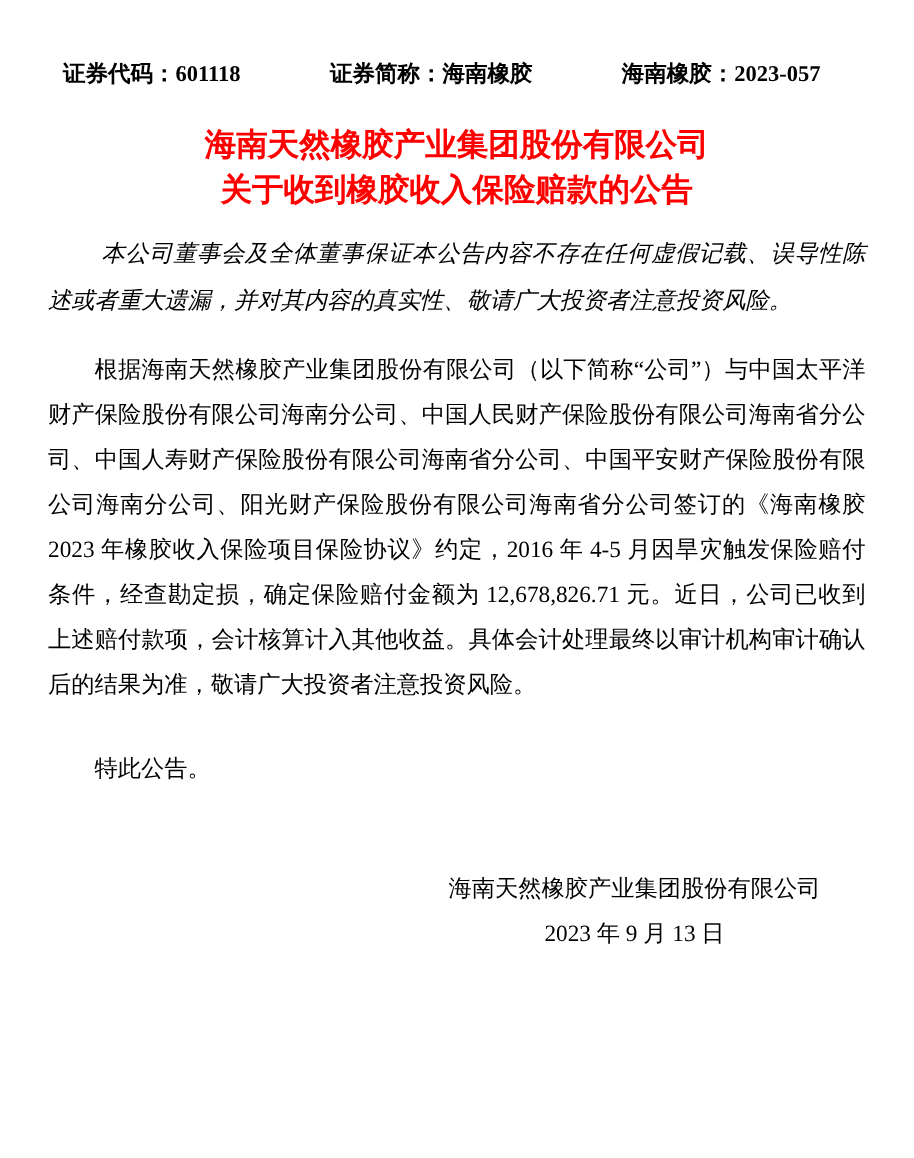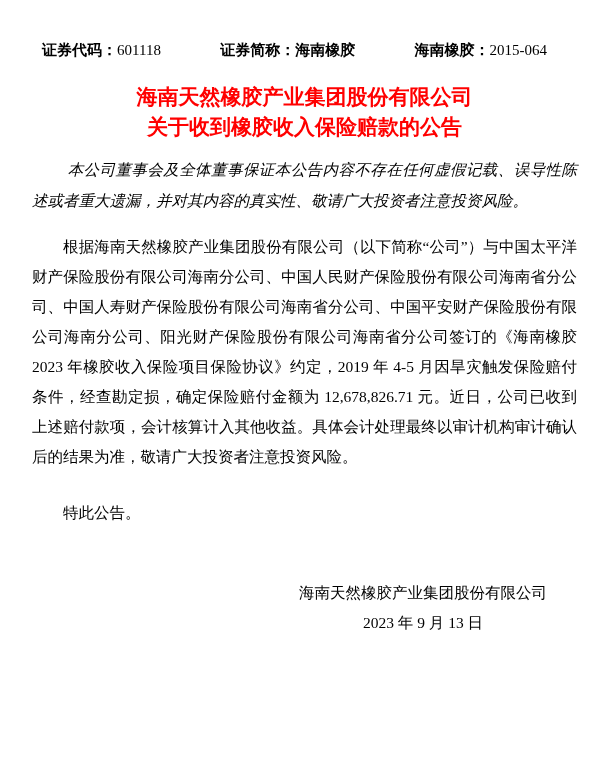--- a/index.html
+++ b/index.html
@@ -22,21 +22,21 @@
     justify-content: space-between;
     margin: 40px 62px 0 42px;
     font-family: "Liberation Sans", "DejaVu Sans", sans-serif;
     font-weight: bold;
     font-size: 15px;
     line-height: 20px;
     white-space: nowrap;
   }
   .hdr-val {
     font-family: "Liberation Serif", "DejaVu Serif", serif;
-    font-weight: normal;
+    font-weight: bold;
   }
   
   .doc-title {
     text-align: center;
     color: #ff0000;
     font-family: "Liberation Sans", "DejaVu Sans", sans-serif;
     font-weight: bold;
     font-size: 21px;
     line-height: 30px;
     margin: 0;
@@ -87,31 +87,31 @@
   }
 </style>
 </head>
 <body>
 
 <div class="page">
 
   <div class="header-row">
     <span class="hdr-item"><span>证券代码：</span><span class="hdr-val">601118</span></span>
     <span class="hdr-item"><span>证券简称：</span><span>海南橡胶</span></span>
-    <span class="hdr-item"><span>海南橡胶：</span><span class="hdr-val">2015-064</span></span>
+    <span class="hdr-item"><span>海南橡胶：</span><span class="hdr-val">2023-057</span></span>
   </div>
 
   <div class="doc-title title-1">海南天然橡胶产业集团股份有限公司</div>
 
   <div class="doc-title title-2">关于收到橡胶收入保险赔款的公告</div>
 
   <div class="content">
     <p class="declaration">本公司董事会及全体董事保证本公告内容不存在任何虚假记载、误导性陈述或者重大遗漏，并对其内容的真实性、敬请广大投资者注意投资风险。</p>
 
-    <p class="body-para">根据海南天然橡胶产业集团股份有限公司（以下简称“公司”）与中国太平洋财产保险股份有限公司海南分公司、中国人民财产保险股份有限公司海南省分公司、中国人寿财产保险股份有限公司海南省分公司、中国平安财产保险股份有限公司海南分公司、阳光财产保险股份有限公司海南省分公司签订的《海南橡胶 2023 年橡胶收入保险项目保险协议》约定，2019 年 4-5 月因旱灾触发保险赔付条件，经查勘定损，确定保险赔付金额为 12,678,826.71 元。近日，公司已收到上述赔付款项，会计核算计入其他收益。具体会计处理最终以审计机构审计确认后的结果为准，敬请广大投资者注意投资风险。</p>
+    <p class="body-para">根据海南天然橡胶产业集团股份有限公司（以下简称“公司”）与中国太平洋财产保险股份有限公司海南分公司、中国人民财产保险股份有限公司海南省分公司、中国人寿财产保险股份有限公司海南省分公司、中国平安财产保险股份有限公司海南分公司、阳光财产保险股份有限公司海南省分公司签订的《海南橡胶 2023 年橡胶收入保险项目保险协议》约定，2016 年 4-5 月因旱灾触发保险赔付条件，经查勘定损，确定保险赔付金额为 12,678,826.71 元。近日，公司已收到上述赔付款项，会计核算计入其他收益。具体会计处理最终以审计机构审计确认后的结果为准，敬请广大投资者注意投资风险。</p>
 
     <p class="closing">特此公告。</p>
   </div>
 
   <div class="signature">
     <div class="sig-company">海南天然橡胶产业集团股份有限公司</div>
     <div class="sig-date">2023 年 9 月 13 日</div>
   </div>
 
 </div>

